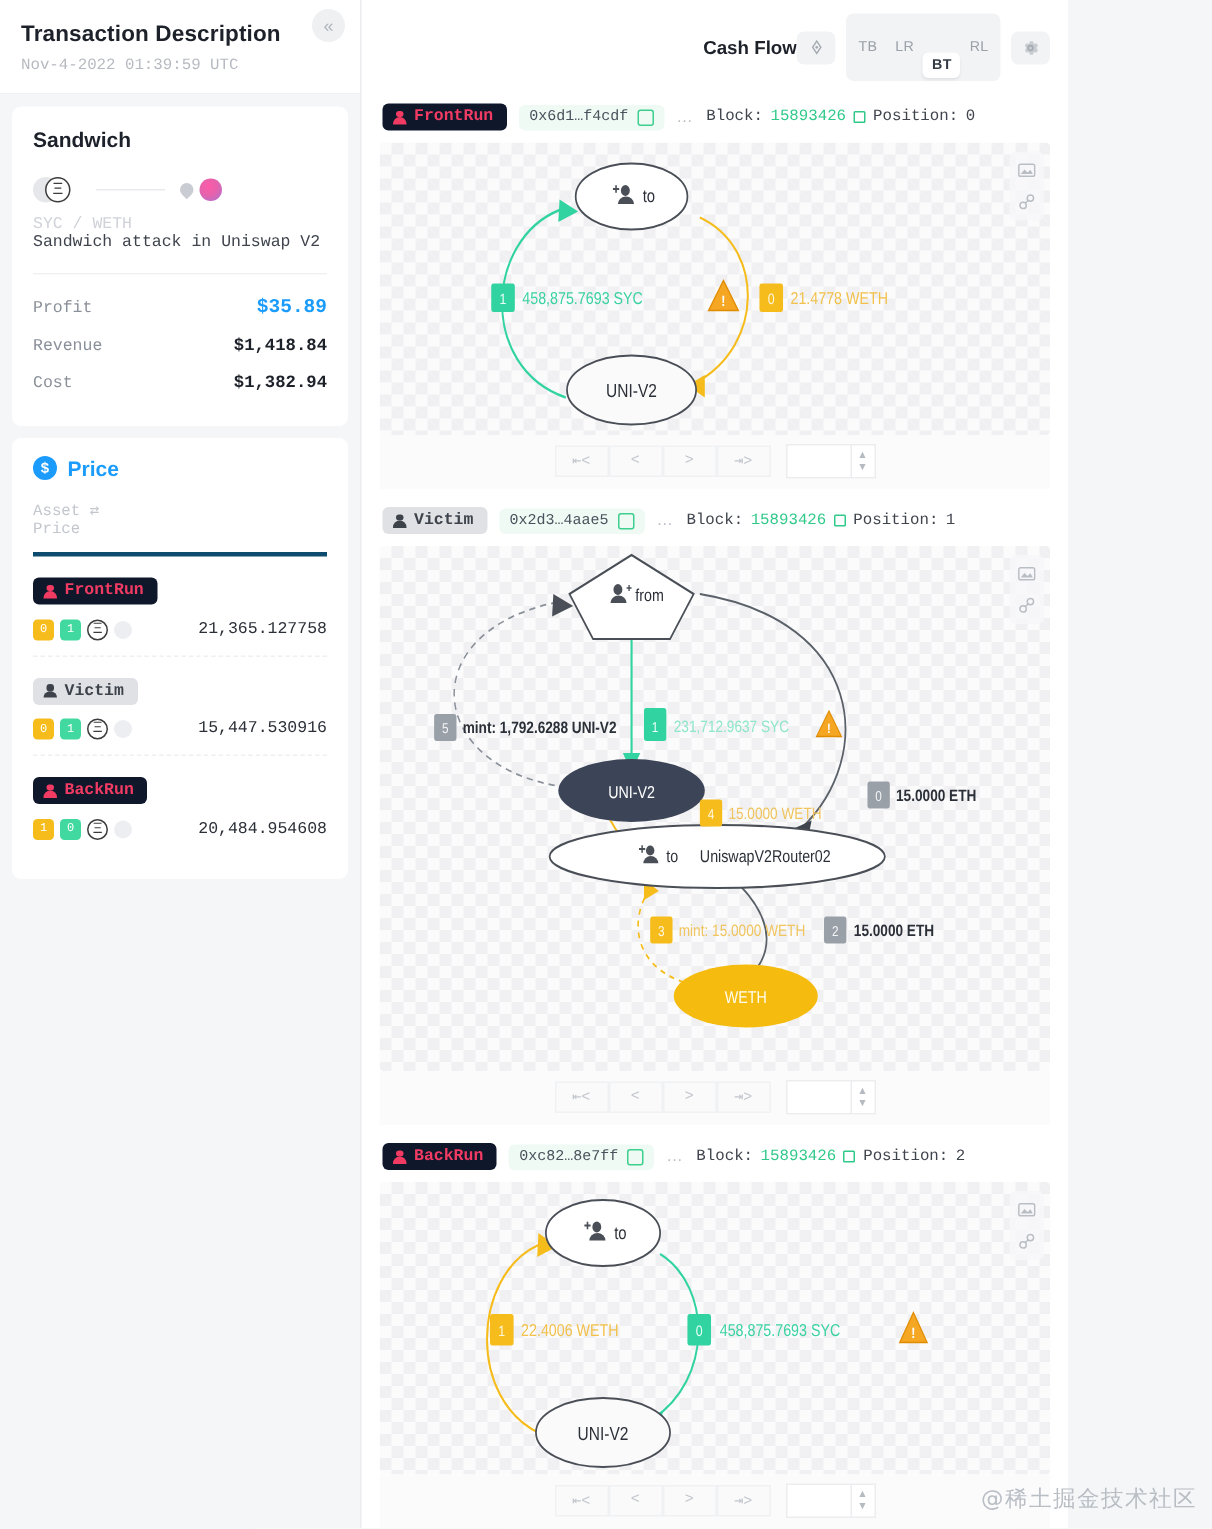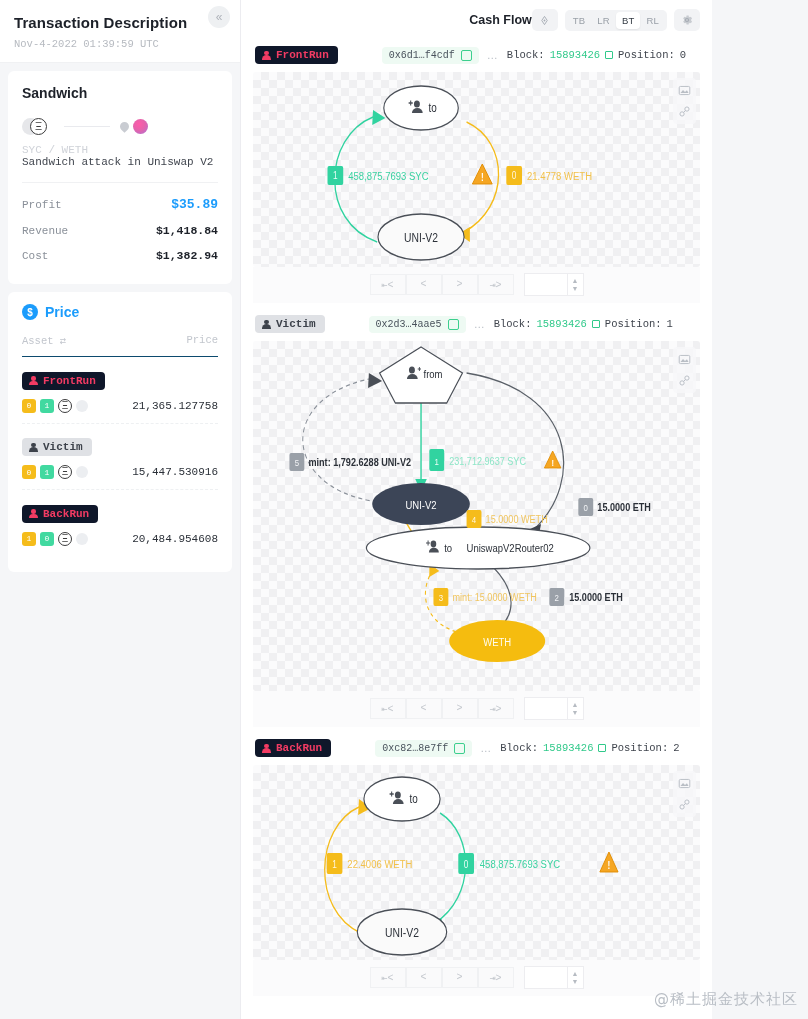--- a/index.html
+++ b/index.html
@@ -90,24 +90,24 @@
 
   .price-head { display: flex; align-items: center; gap: 7px; margin-bottom: 14px; }
   .dollar-badge {
     width: 16px; height: 16px; border-radius: 50%; background: #1b9cfc;
     color: #fff; font-size: 10px; font-weight: bold;
     display: flex; align-items: center; justify-content: center;
   }
   .price-head .lbl { font-size: 14px; font-weight: bold; color: #1b9cfc; }
 
   .col-head {
-    display: flex; justify-content: space-between;
+    display: flex; justify-content: flex-end;
     font-size: 10.5px; color: #c2c6cd;
     font-family: "Liberation Mono", monospace;
-    padding-bottom: 9px; border-bottom: 1px solid #0c4a6e;
+    padding-bottom: 9px; border-bottom: 3px solid #0c4a6e; flex-direction: column;
   }
   .asset-row { padding: 14px 0 10px 0; border-bottom: 1px dashed #eef0f2; }
   .asset-row:last-child { border-bottom: none; }
   .tag {
     display: inline-flex; align-items: center; gap: 5px;
     padding: 3px 9px 3px 7px; border-radius: 4px;
     font-size: 11px; font-weight: bold;
     font-family: "Liberation Mono", monospace;
   }
   .tag.red { background: #0f172a; color: #f23b63; }
@@ -157,37 +157,37 @@
   .head-tools { display: flex; align-items: center; gap: 7px; }
   .tool-group {
     background: #f2f3f5; border-radius: 5px; display: flex; align-items: center;
     padding: 2px;
   }
   .tool-btn {
     padding: 3px 6px; font-size: 9.5px; color: #9aa0a8; border-radius: 4px;
     cursor: pointer; font-family: "Liberation Sans", sans-serif; border: none; background: transparent;
     letter-spacing: .2px;
   }
-  .tool-btn.active { background: #ffffff; color: #333a43; font-weight: normal; box-shadow: 0 1px 2px rgba(0,0,0,.07); }
+  .tool-btn.active { background: #ffffff; color: #333a43; font-weight: bold; box-shadow: 0 1px 2px rgba(0,0,0,.07); margin-top: 24px; }
   .icon-box {
     width: 26px; height: 22px; background: #f2f3f5; border-radius: 5px;
     display: flex; align-items: center; justify-content: center;
     color: #a5abb3; cursor: pointer;
   }
 
   .flows { flex: 1; overflow: hidden; padding: 0 12px 8px 12px; }
   .flow-block { margin-bottom: 6px; }
   .flow-head {
     display: flex; align-items: center; gap: 8px;
     padding: 6px 2px 8px 2px; flex-wrap: nowrap;
   }
   .hash-pill {
     display: inline-flex; align-items: center; gap: 6px;
     background: #eefaf3; border-radius: 4px; padding: 3px 7px;
-    font-size: 10px; color: #49525c; font-family: "Liberation Mono", monospace; margin-left: 36px;
+    font-size: 10px; color: #49525c; font-family: "Liberation Mono", monospace;
   }
   .copy-ic { width: 11px; height: 11px; border: 1.3px solid #3ccf8e; border-radius: 2px; }
   .dots { color: #b9bec5; letter-spacing: 1px; font-size: 11px; }
   .meta {
     font-size: 10.5px; color: #3f444d; font-family: "Liberation Mono", monospace;
     display: inline-flex; align-items: center; gap: 5px;
   }
   .meta .num { color: #30c98a; }
   .ext-ic { display: inline-block; width: 8px; height: 8px; border: 1.2px solid #30c98a; border-radius: 1px;}
 

